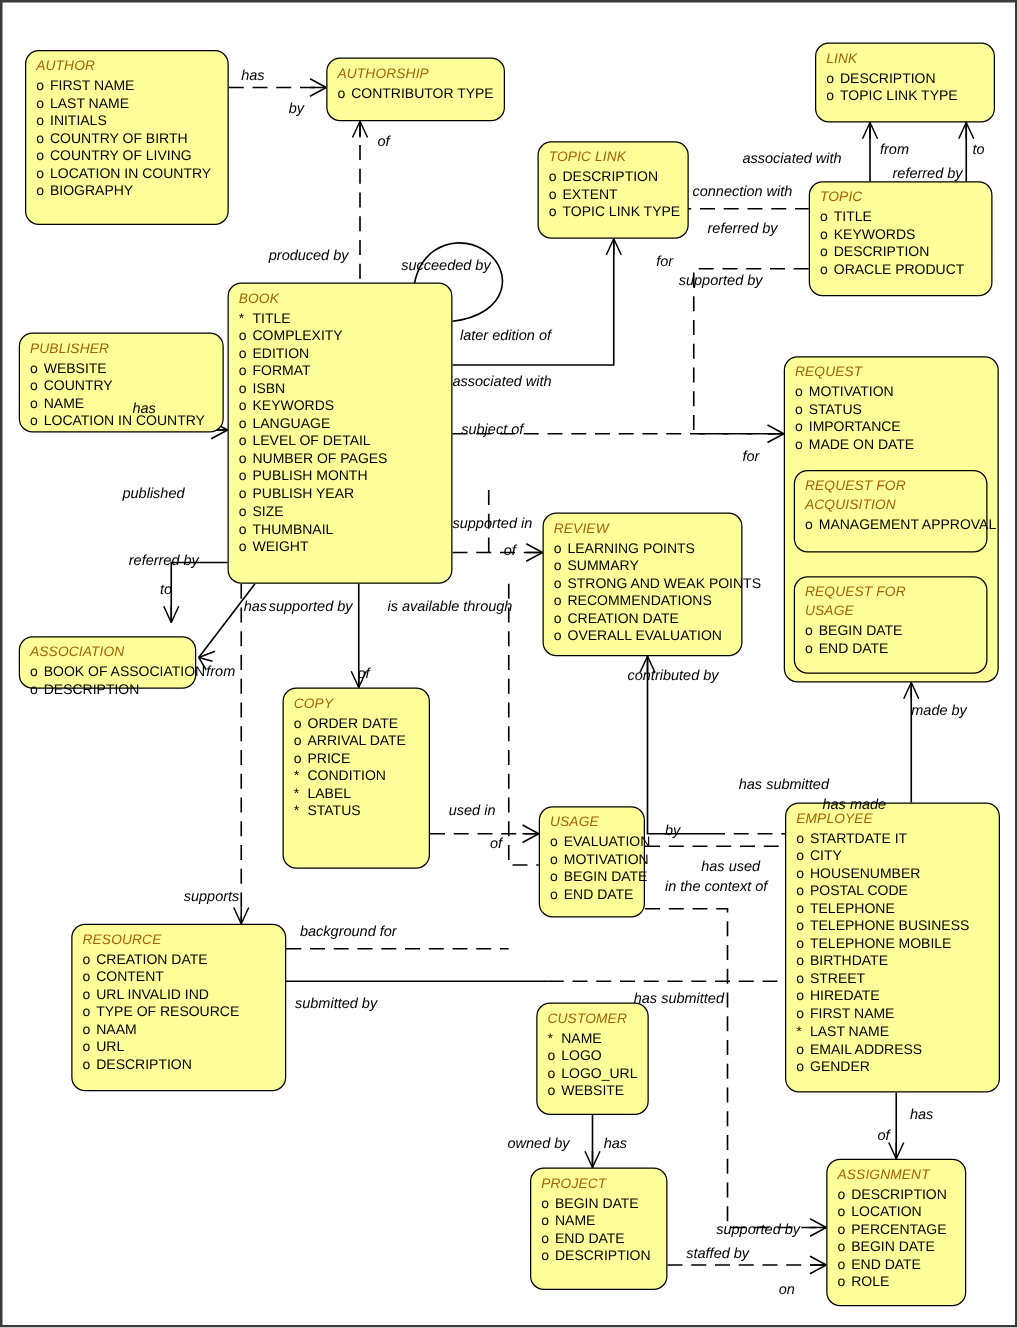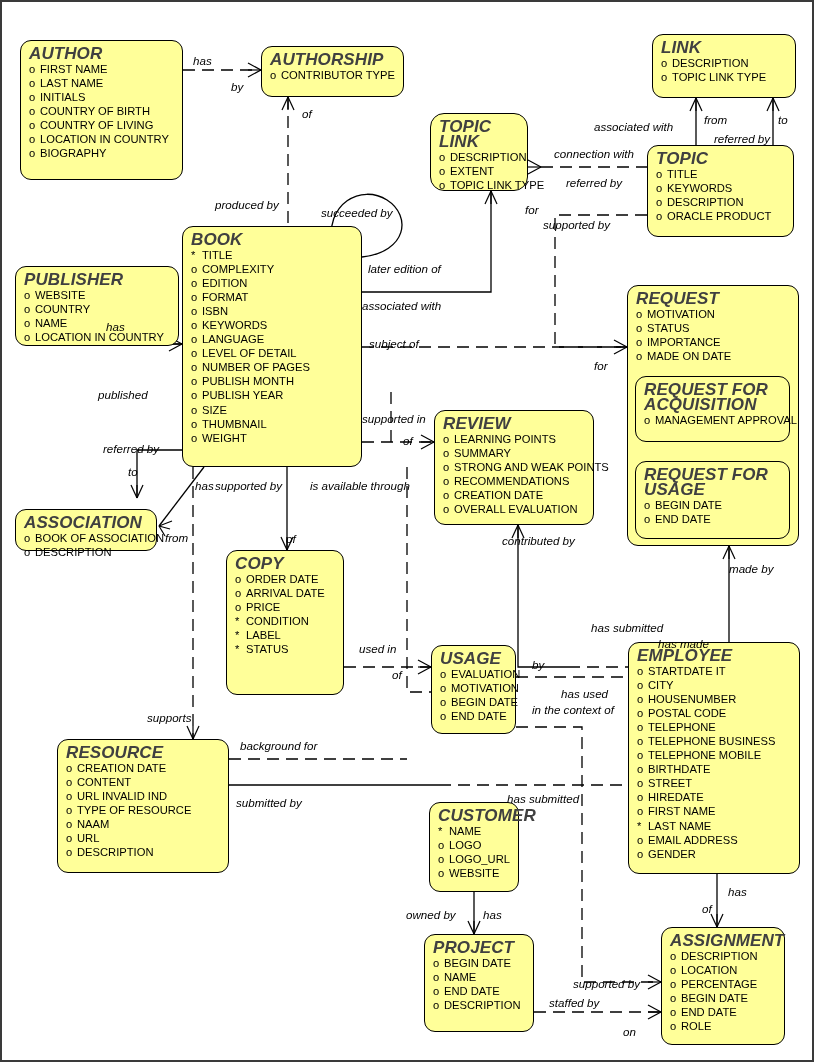--- a/index.html
+++ b/index.html
@@ -17,24 +17,24 @@
     position:absolute;
     background:#ffff99;
     border:1.6px solid #000000;
     border-radius:11px;
     box-sizing:border-box;
     padding:5px 7px 6px 8px;
     z-index:5;
   }
   .entity.sub{z-index:6;}
   .ent-title{
-    font-style:italic;font-weight:bold;
-    font-size:17px;
+    font-style:italic;font-weight:normal;
+    font-size:11px;
     letter-spacing:.1px;
-    color:#404040;
+    color:#a16207;
     line-height:15px;
     margin-bottom:1px;
     white-space:pre-line;
   }
   .attr{
     font-size:11.2px;
     color:#000;
     line-height:14.05px;
     white-space:nowrap;
     display:flex;
@@ -289,21 +289,21 @@
         <div class="ent-title">LINK</div>
         <div class="attr">
           <span class="mark">o</span>
           <span class="aname">DESCRIPTION</span>
         </div>
         <div class="attr">
           <span class="mark">o</span>
           <span class="aname">TOPIC LINK TYPE</span>
         </div>
       </div>
-      <div class="entity" style="left: 428px; top: 111px; width: 98px; height: 78px; border-radius: 14px;">
+      <div class="entity" style="left: 428px; top: 111px; width: 121px; height: 78px;">
         <div class="ent-title">TOPIC LINK</div>
         <div class="attr">
           <span class="mark">o</span>
           <span class="aname">DESCRIPTION</span>
         </div>
         <div class="attr">
           <span class="mark">o</span>
           <span class="aname">EXTENT</span>
         </div>
         <div class="attr">
@@ -652,21 +652,21 @@
         </div>
         <div class="attr">
           <span class="mark">o</span>
           <span class="aname">END DATE</span>
         </div>
         <div class="attr">
           <span class="mark">o</span>
           <span class="aname">DESCRIPTION</span>
         </div>
       </div>
-      <div class="entity" style="left: 659px; top: 925px; width: 124px; height: 118px;">
+      <div class="entity" style="left: 659px; top: 925px; width: 112px; height: 118px;">
         <div class="ent-title">ASSIGNMENT</div>
         <div class="attr">
           <span class="mark">o</span>
           <span class="aname">DESCRIPTION</span>
         </div>
         <div class="attr">
           <span class="mark">o</span>
           <span class="aname">LOCATION</span>
         </div>
         <div class="attr">

